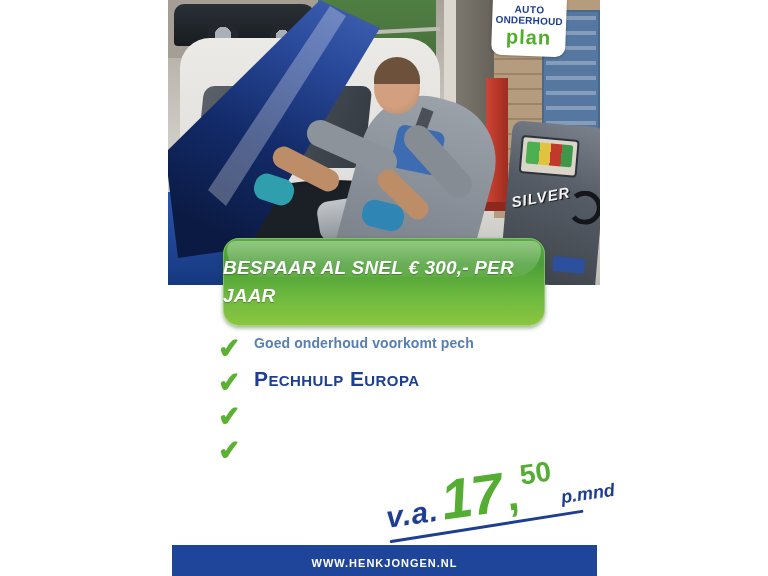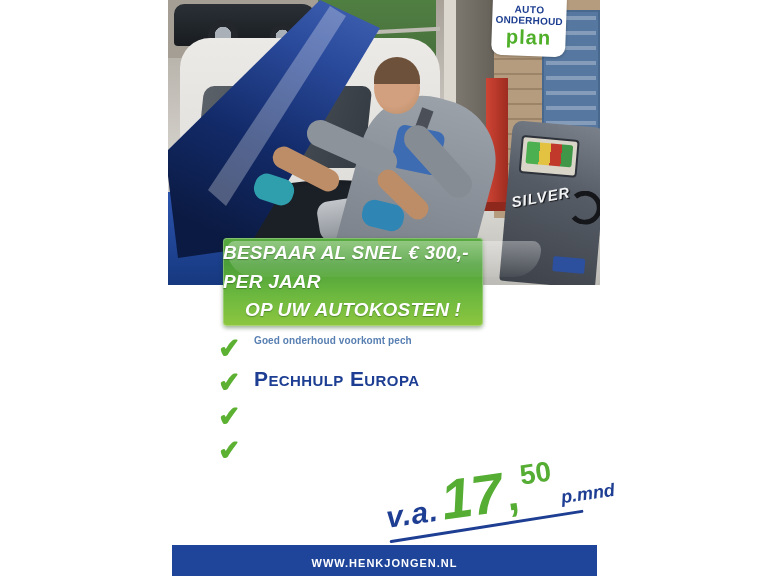--- a/index.html
+++ b/index.html
@@ -68,37 +68,37 @@
 
   
   .logo { position:absolute; left:324px; top:-4px; width:74px; height:60px; background:#ffffff;
           border-radius:4px 4px 10px 10px; transform:rotate(2deg); text-align:center; padding-top:8px;
           box-shadow:0 1px 3px rgba(0,0,0,.25); z-index:5; }
   .logo-top { font-size:10px; font-weight:bold; color:#1b3c8f; letter-spacing:.5px; }
   .logo-mid { font-size:10px; font-weight:bold; color:#1b3c8f; letter-spacing:.2px; }
   .logo-bot { font-size:20px; font-weight:bold; color:#4faf28; letter-spacing:1px; line-height:1; margin-top:1px; }
 
   
-  .banner { position:absolute; left:55px; top:238px; width:260px; height:88px; z-index:6;
+  .banner { position:absolute; left:55px; top:238px; width:322px; height:88px; z-index:6;
      background:linear-gradient(180deg,#58ab3e 0%,#4c9f38 30%,#6cb83f 65%,#8dc63f 100%);
-     border-radius:4px; box-shadow:0 2px 4px rgba(30,80,20,.45), inset 0 0 0 1px rgba(255,255,255,.25);
+     border-radius:16px; box-shadow:0 2px 4px rgba(30,80,20,.45), inset 0 0 0 1px rgba(255,255,255,.25);
      display:flex; flex-direction:column; justify-content:center; align-items:center; }
   .banner-gloss { position:absolute; left:4px; top:3px; width:314px; height:36px; border-radius:12px 12px 40px 40px;
      background:linear-gradient(180deg,rgba(255,255,255,.35),rgba(255,255,255,.05)); }
   .banner-line { position:relative; color:#ffffff; font-size:19px; font-weight:bold; font-style:italic;
      line-height:1.5; text-shadow:0 1px 1px rgba(40,90,25,.5); letter-spacing:.2px; }
 
   
   .checklist { position:absolute; left:50px; top:333px; width:340px; }
   .item { display:flex; align-items:flex-start; margin-bottom:5px; }
   .check { font-size:27px; line-height:1; color:#5cb132; width:36px; flex:0 0 36px; margin-top:2px;
            font-weight:bold; transform:rotate(-4deg); }
   .item-title { font-size:21px; font-weight:bold; color:#1d3e92; font-variant:small-caps; letter-spacing:.4px; line-height:1.1; }
   .item-title.script { font-variant:normal; font-style:italic; font-size:22px; letter-spacing:.2px; }
-  .item-sub { font-size:10px; font-weight:bold; color:#587fb2; margin-top:2px; letter-spacing:.1px; }
+  .item-sub { font-size:14px; font-weight:bold; color:#587fb2; margin-top:2px; letter-spacing:.1px; }
 
   
   .price { position:absolute; left:216px; top:448px; width:200px; height:92px; transform:rotate(-8deg); z-index:7; }
   .price-row { position:absolute; left:0; bottom:16px; width:200px; white-space:nowrap; }
   .price-prefix { font-size:30px; font-weight:bold; font-style:italic; color:#1d3e92; letter-spacing:1px; }
   .price-amount { font-size:56px; font-weight:bold; font-style:italic; color:#55ad33; line-height:.8; letter-spacing:-1px; }
   .price-comma { font-size:44px; font-weight:bold; color:#55ad33; }
   .price-cents { font-size:28px; font-weight:bold; color:#55ad33; position:relative; top:-24px; }
   .price-suffix { font-size:18px; font-weight:bold; font-style:italic; color:#1d3e92; margin-left:2px; }
   .price-underline { position:absolute; left:0; bottom:12px; width:196px; height:3px; background:#1d3e92;
@@ -166,21 +166,20 @@
 
     <div class="logo">
       <div class="logo-top">AUTO</div>
       <div class="logo-mid">ONDERHOUD</div>
       <div class="logo-bot">plan</div>
     </div>
 
     <div class="banner">
       <div class="banner-gloss"></div>
       <div class="banner-line">BESPAAR AL SNEL € 300,- PER JAAR</div>
-      <div class="banner-line">OP UW AUTOKOSTEN !</div>
     </div>
 
     <div class="checklist">
       <div class="item">
         <span class="check">✔</span>
         <span>
           <div class="item-sub">Goed onderhoud voorkomt pech</div>
         </span>
       </div>
       <div class="item">

